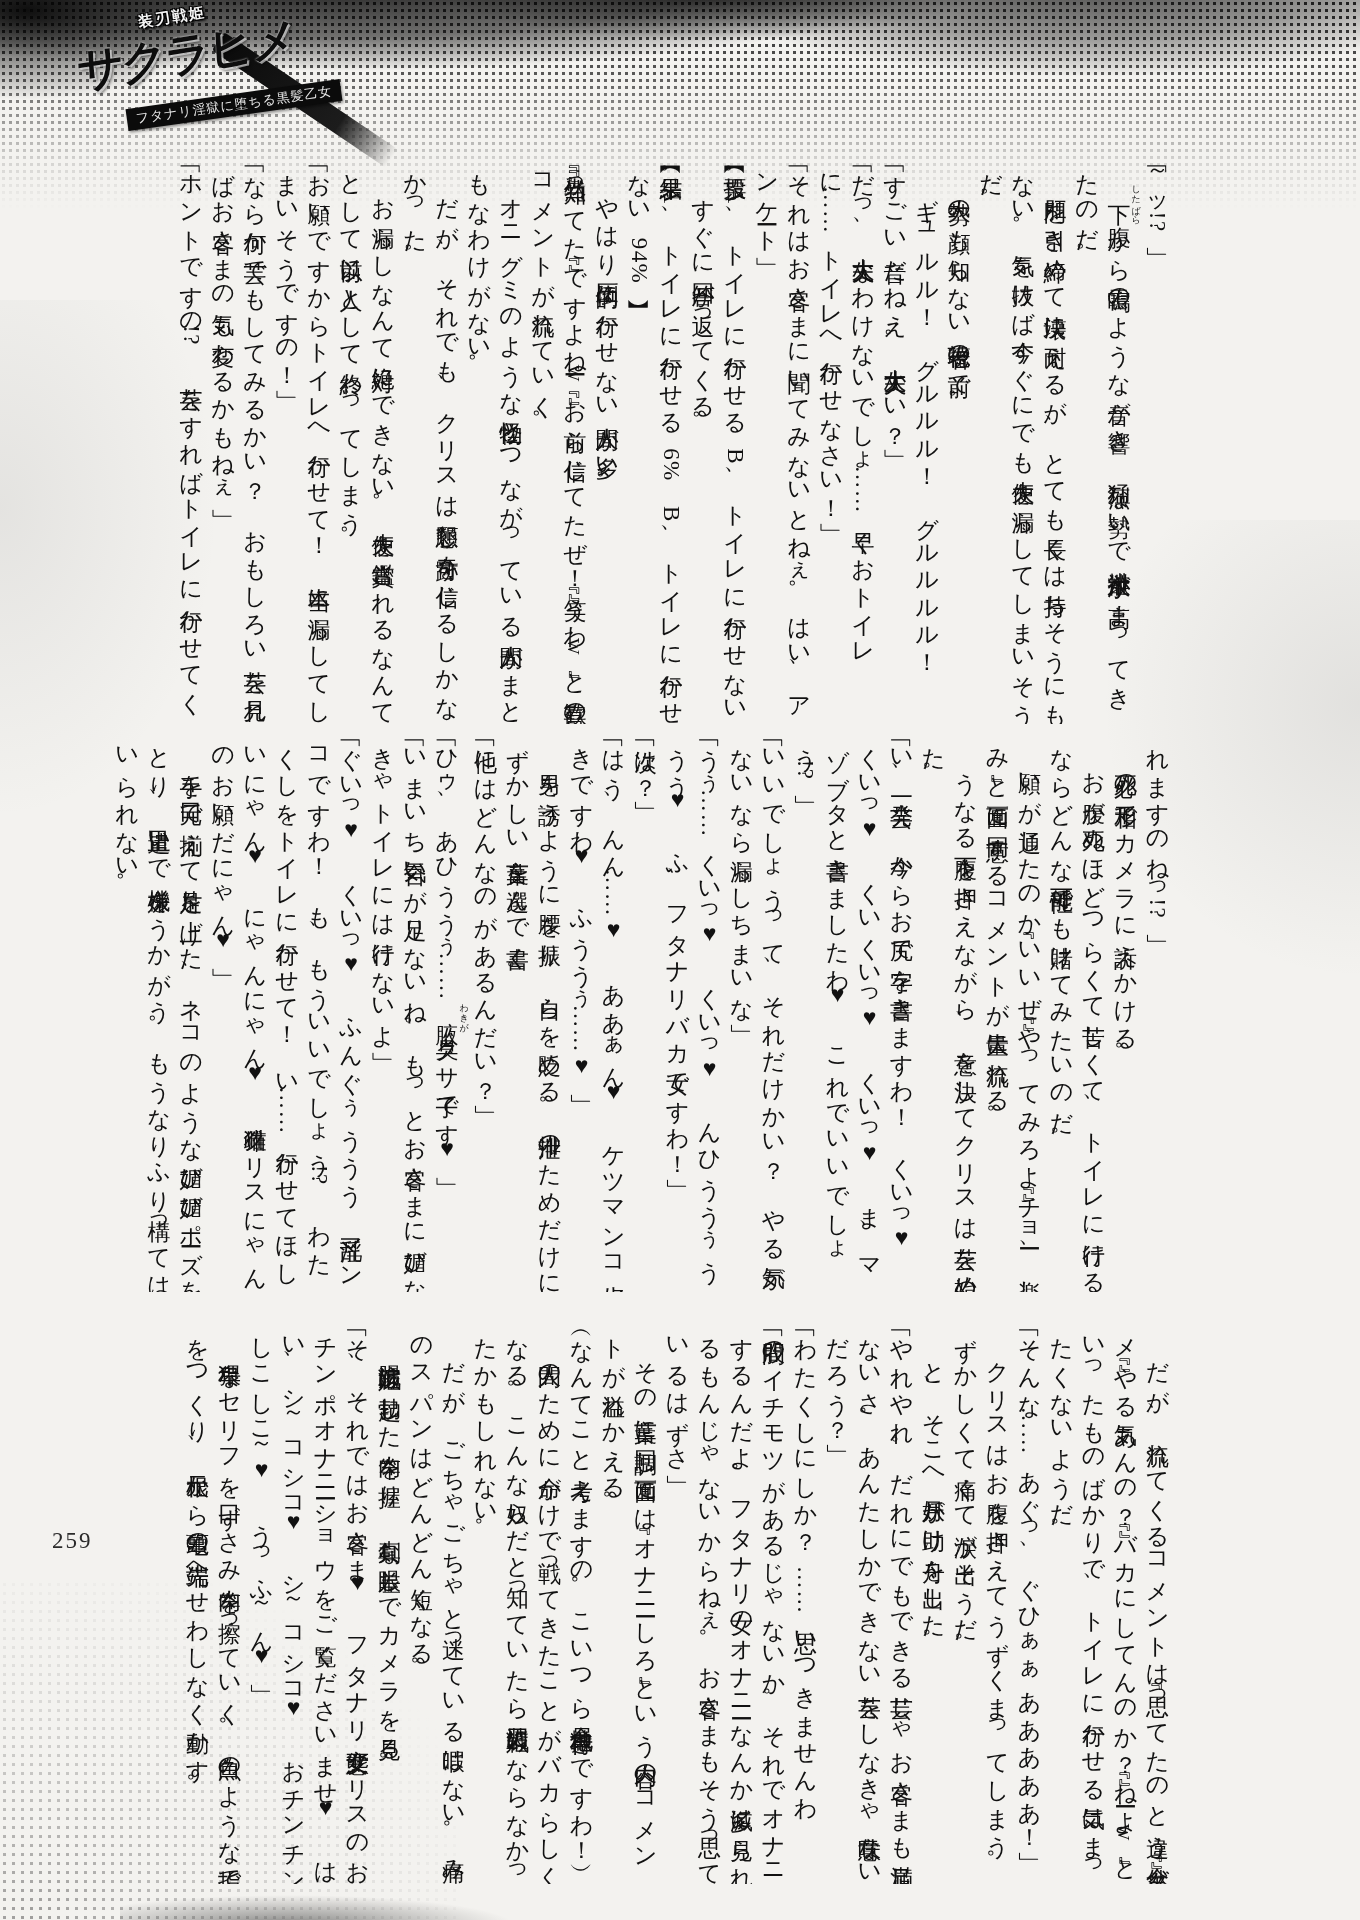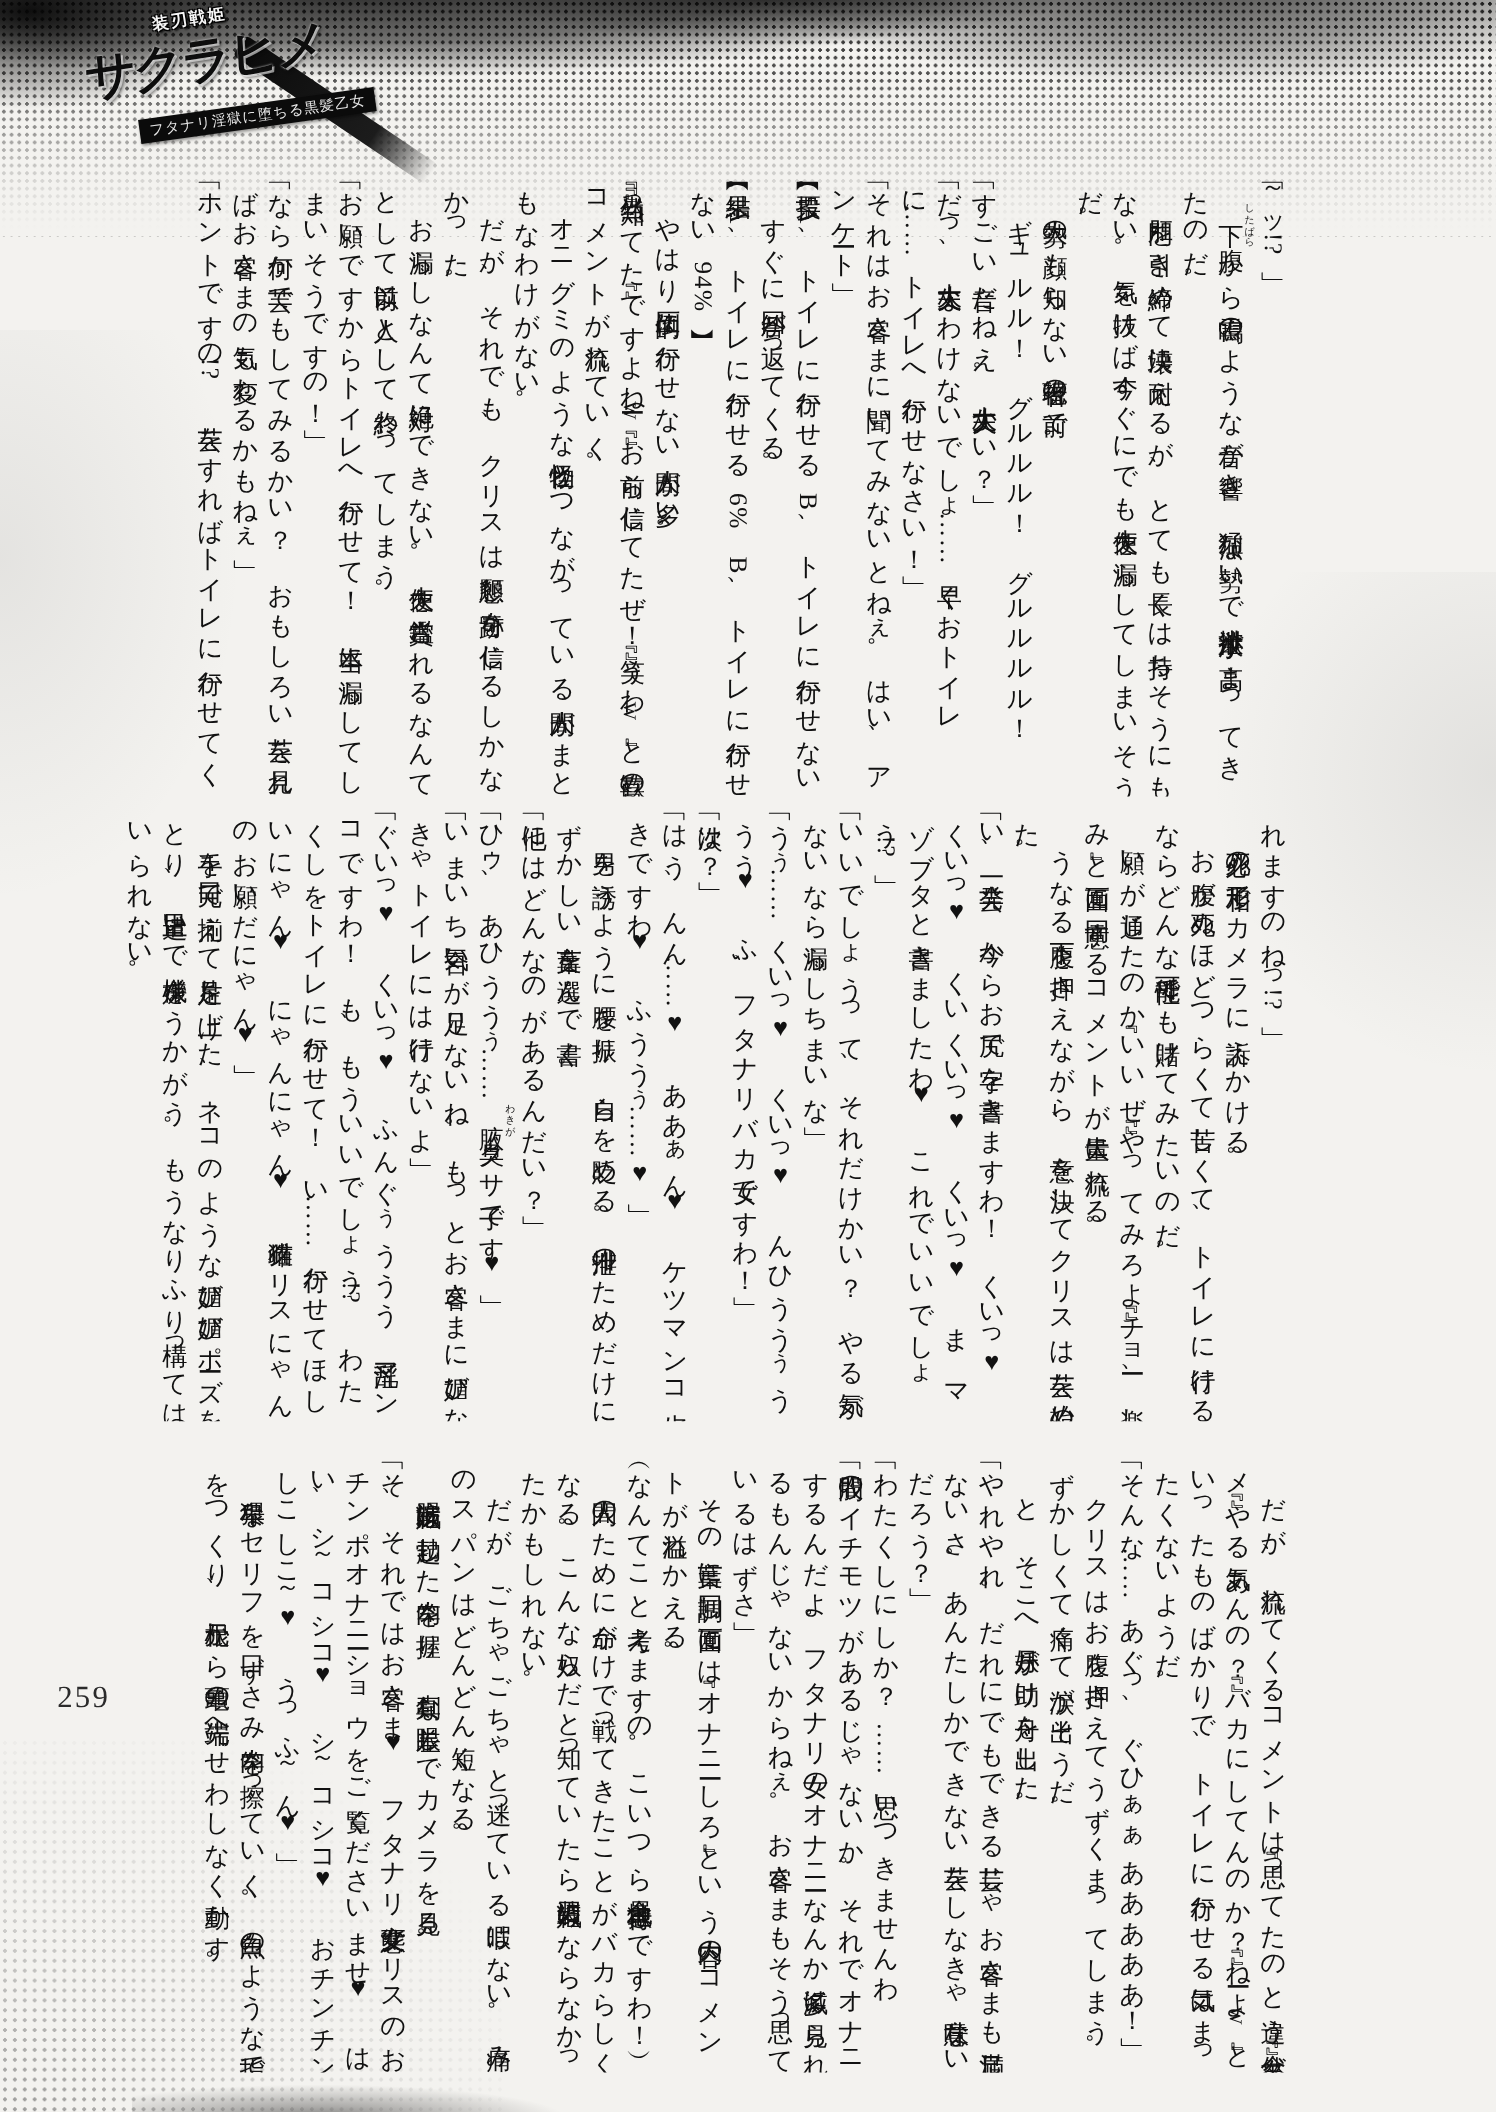--- a/index.html
+++ b/index.html
@@ -90,21 +90,21 @@
     text-align:left;
   }
   .band p{margin:0;padding:0;}
   .band-1{top:158px;height:566px;}
   .band-2{top:732px;height:560px;}
   .band-3{top:1322px;height:562px;}
   rt{font-size:9px;letter-spacing:0;}
   
   .page-num{
     position:absolute;left:52px;top:1528px;z-index:5;
-    font-size:28px;letter-spacing:2px;color:#2b2b2b;
+    font-size:23px;letter-spacing:2px;color:#2b2b2b;
     font-family:"Liberation Serif","DejaVu Serif",serif;
   }
 </style>
 </head>
 <body>
 
 <div class="page">
 
   <div class="ht-dots"></div>
   <div class="ht-cover"></div>

